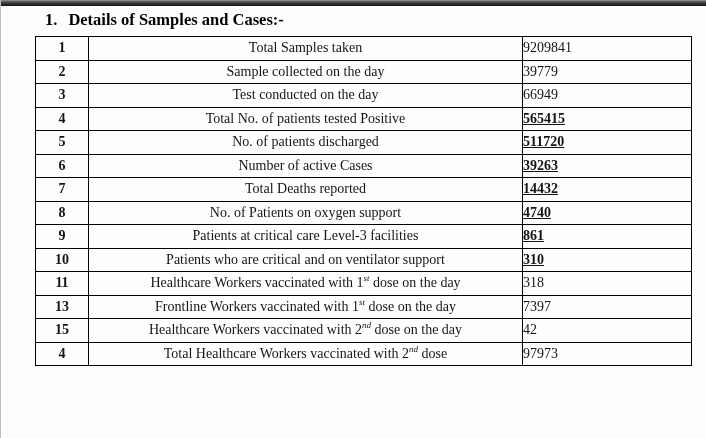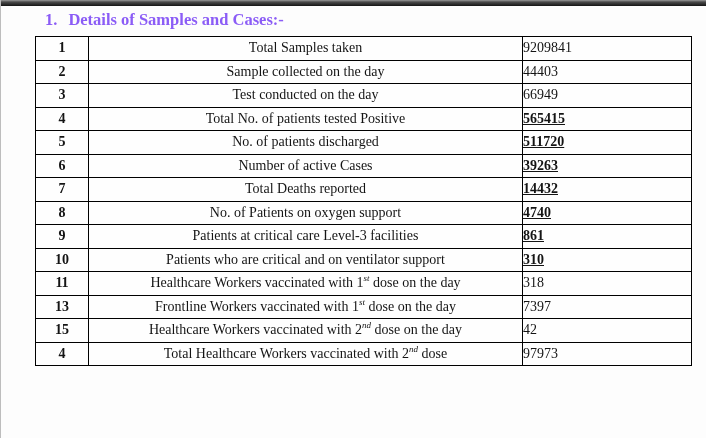--- a/index.html
+++ b/index.html
@@ -26,21 +26,21 @@
     top: 0; left: 0;
     width: 1px; height: 438px;
     background: #bdbdbd;
   }
   .section-title {
     position: absolute;
     top: 10px;
     left: 45px;
     font-size: 16.5px;
     font-weight: bold;
-    color: #8b5cf6;
+    color: #000000;
     white-space: nowrap;
   }
   .section-title .num {
     margin-right: 11px;
   }
   table.data-table {
     position: absolute;
     top: 36px;
     left: 35px;
     width: 653px;
@@ -95,21 +95,21 @@
 <table class="data-table">
   <tbody>
       <tr>
     <td class="num">1</td>
     <td class="desc"><span class="pre">Total Samples taken</span><span class="base"></span><sup class="supx"></sup><span class="post"></span></td>
     <td class="val">9209841</td>
   </tr>
       <tr>
     <td class="num">2</td>
     <td class="desc"><span class="pre">Sample collected on the day</span><span class="base"></span><sup class="supx"></sup><span class="post"></span></td>
-    <td class="val">44403</td>
+    <td class="val">39779</td>
   </tr>
       <tr>
     <td class="num">3</td>
     <td class="desc"><span class="pre">Test conducted on the day</span><span class="base"></span><sup class="supx"></sup><span class="post"></span></td>
     <td class="val">66949</td>
   </tr>
       <tr>
     <td class="num">4</td>
     <td class="desc"><span class="pre">Total No. of patients tested Positive</span><span class="base"></span><sup class="supx"></sup><span class="post"></span></td>
     <td class="val bold">565415</td>

